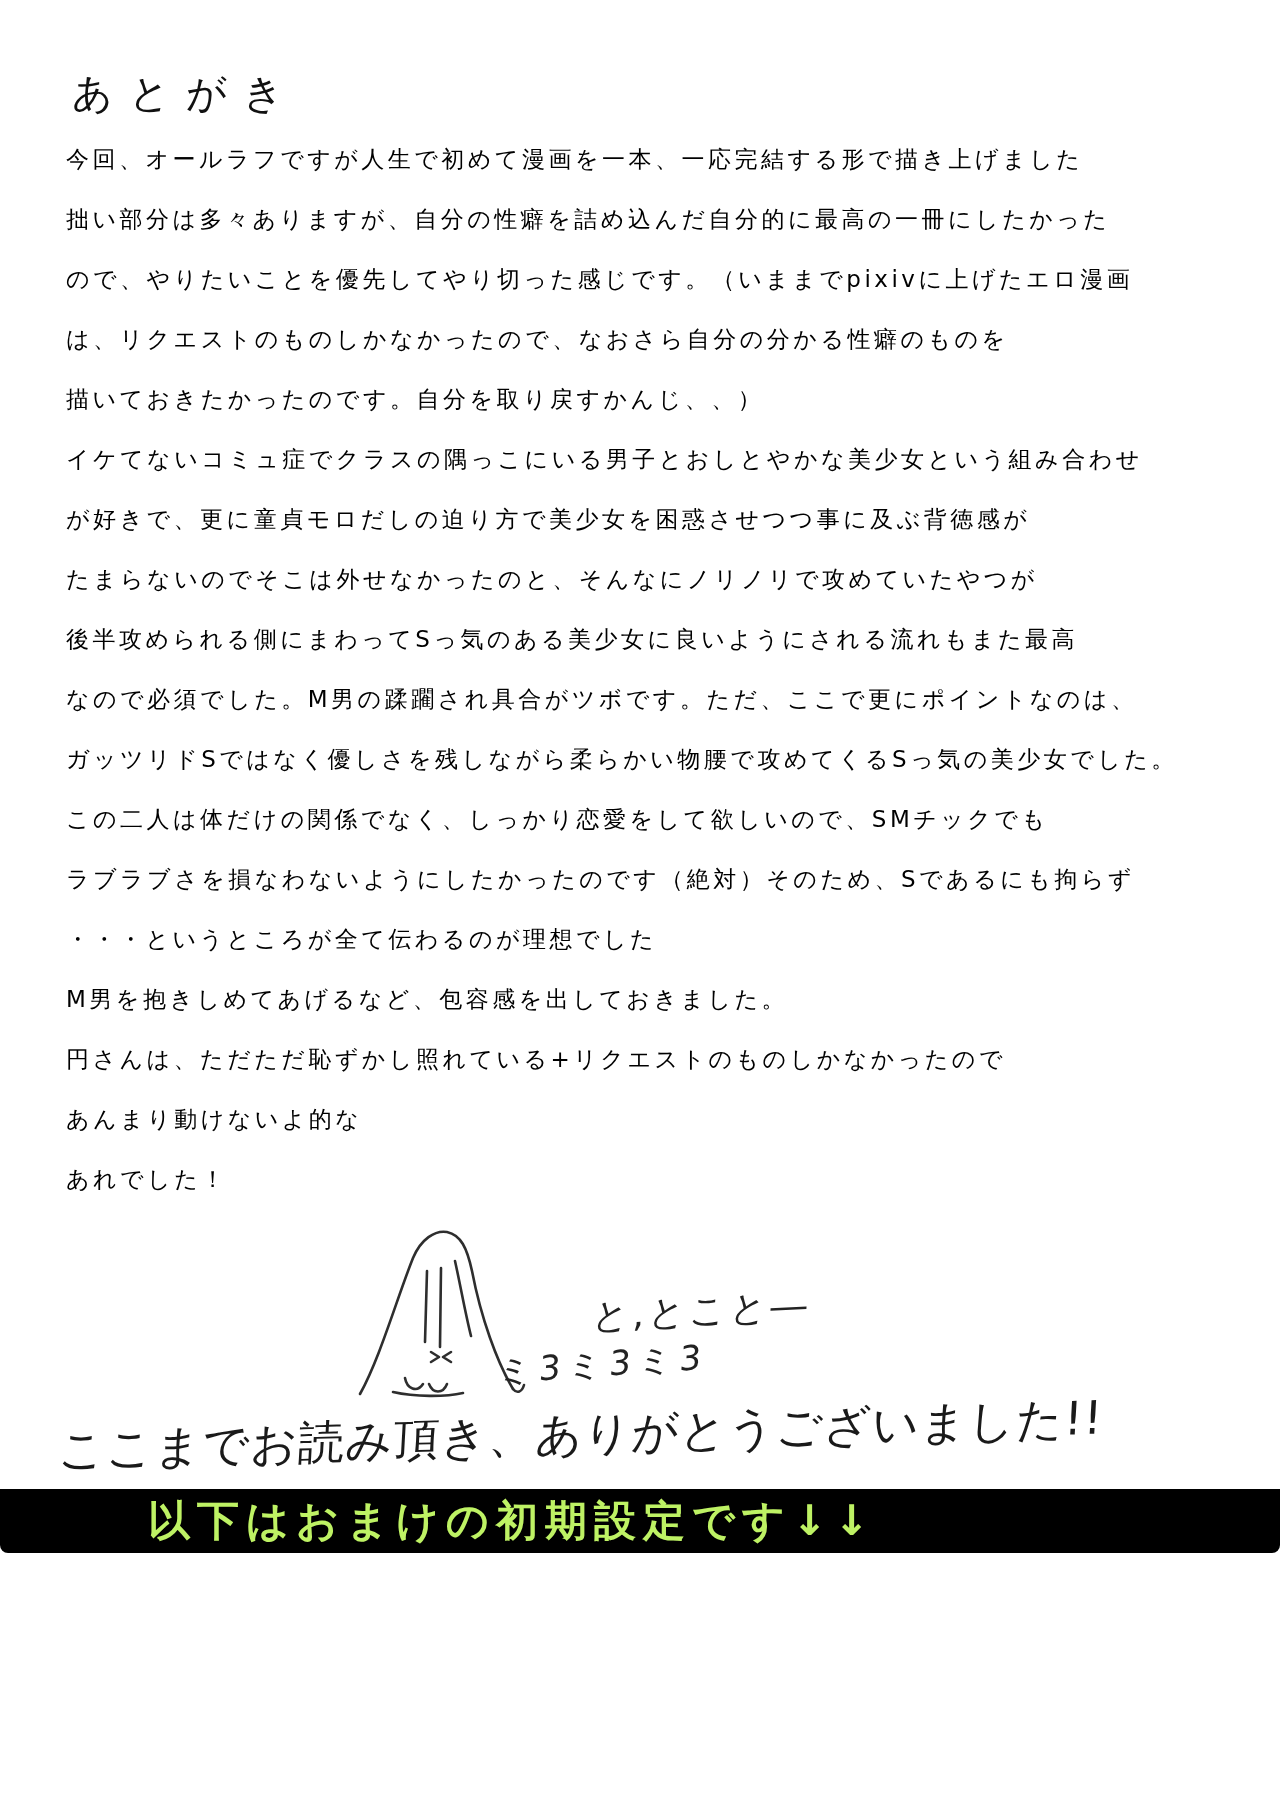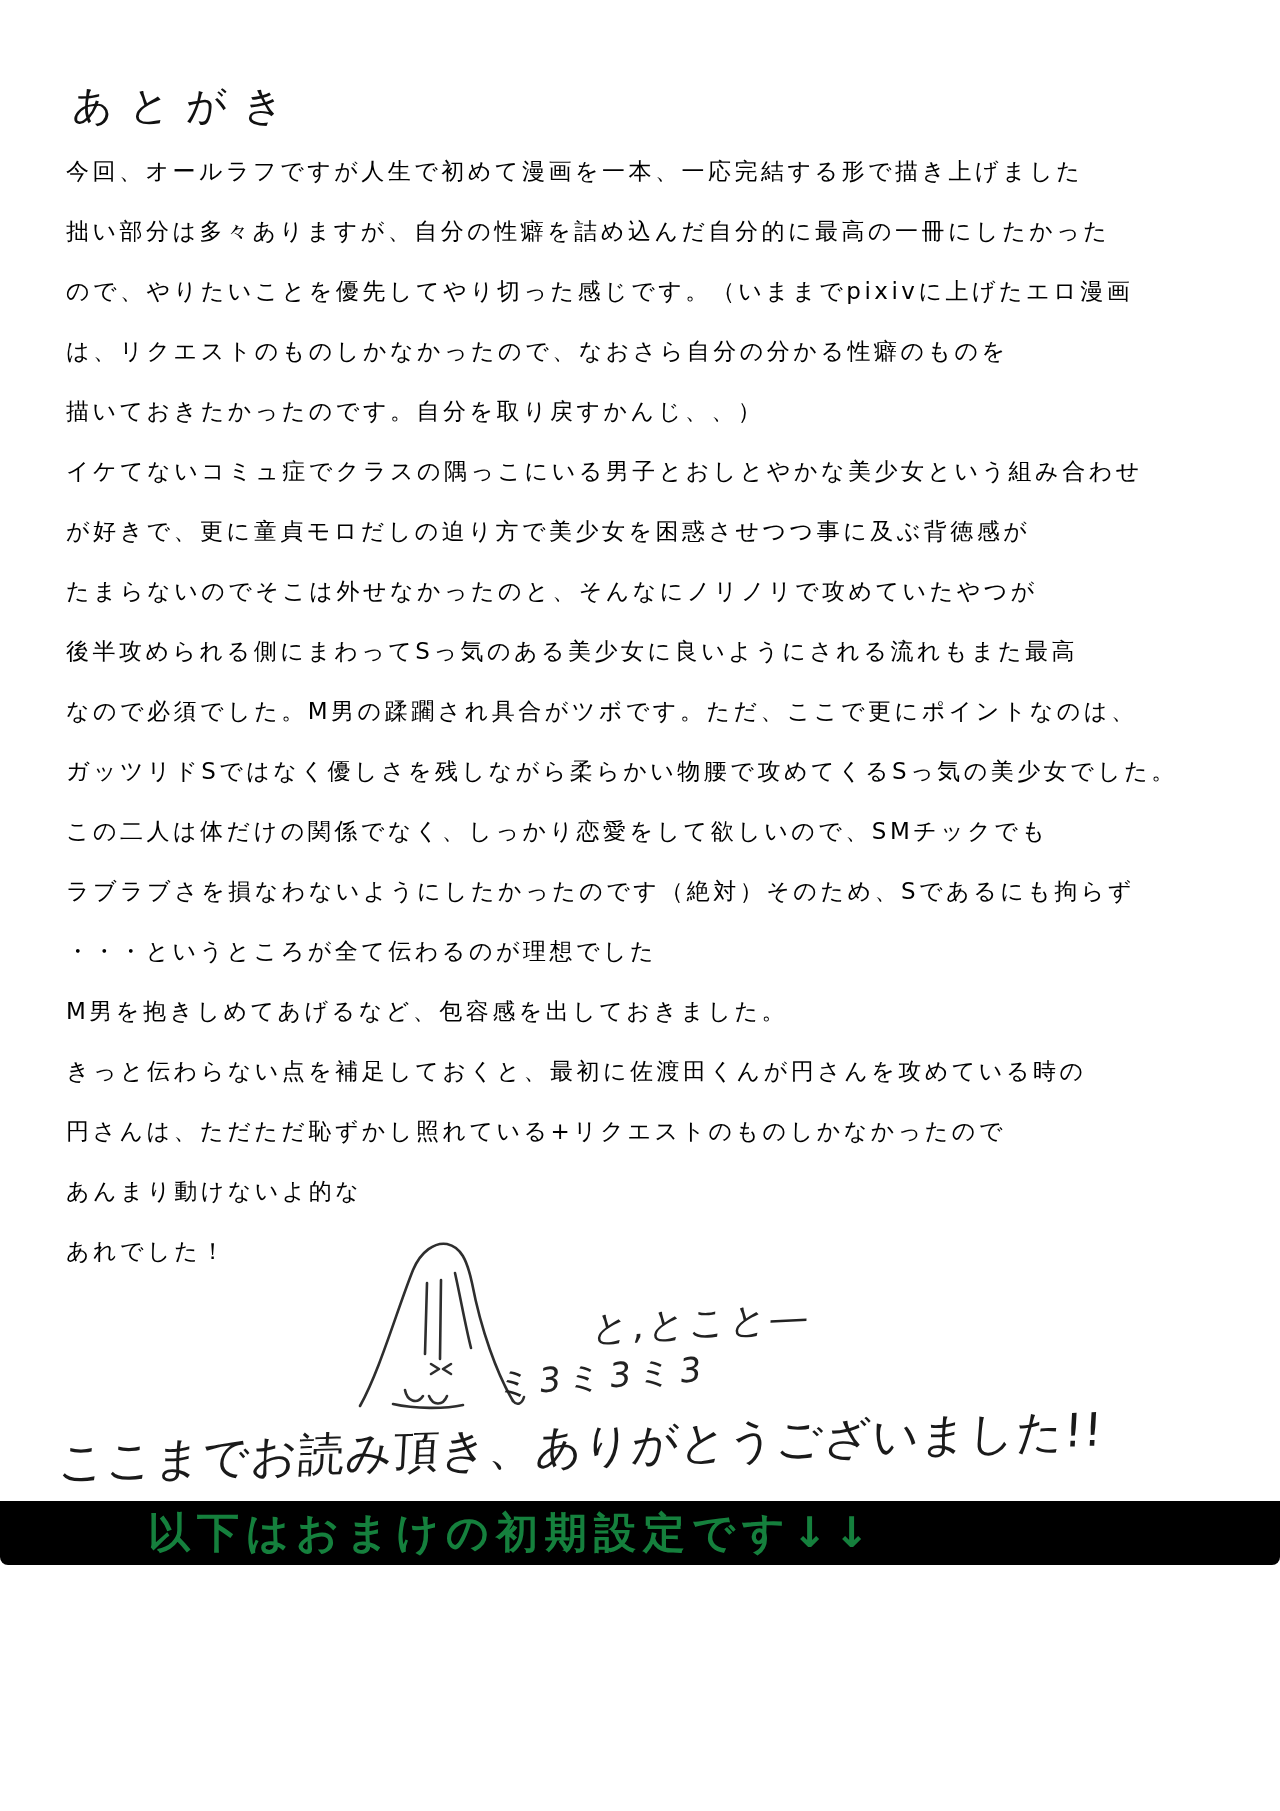--- a/index.html
+++ b/index.html
@@ -4,21 +4,21 @@
 <style>
   html,body{margin:0;padding:0;}
   body{
     font-family:"DejaVu Sans","Liberation Sans",sans-serif;
     background:#ffffff;
   }
   .page{
     position:relative;
     width:1280px;
     height:1549px;
-    margin:16px auto;
+    margin:4px auto;
     background:#ffffff;
     overflow:hidden;
     color:#1c1c1c;
     border-radius:8px;
   }
   .title{
     position:absolute;
     left:72px;
     top:62px;
     font-size:40px;
@@ -114,21 +114,20 @@
     <p>イケてないコミュ症でクラスの隅っこにいる男子とおしとやかな美少女という組み合わせ</p>
     <p>が好きで、更に童貞モロだしの迫り方で美少女を困惑させつつ事に及ぶ背徳感が</p>
     <p>たまらないのでそこは外せなかったのと、そんなにノリノリで攻めていたやつが</p>
     <p>後半攻められる側にまわってSっ気のある美少女に良いようにされる流れもまた最高</p>
     <p>なので必須でした。M男の蹂躙され具合がツボです。ただ、ここで更にポイントなのは、</p>
     <p>ガッツリドSではなく優しさを残しながら柔らかい物腰で攻めてくるSっ気の美少女でした。</p>
     <p>この二人は体だけの関係でなく、しっかり恋愛をして欲しいので、SMチックでも</p>
     <p>ラブラブさを損なわないようにしたかったのです（絶対）そのため、Sであるにも拘らず</p>
     <p>・・・というところが全て伝わるのが理想でした</p>
     <p>M男を抱きしめてあげるなど、包容感を出しておきました。</p>
-    <p>きっと伝わらない点を補足しておくと、最初に佐渡田くんが円さんを攻めている時の</p>
     <p>円さんは、ただただ恥ずかし照れている+リクエストのものしかなかったので</p>
     <p>あんまり動けないよ的な</p>
     <p>あれでした！</p>
   </div>
 
   <div class="doodle">
     <svg viewBox="0 0 215 175" fill="none" stroke="#2e2e2e" stroke-width="2.6" stroke-linecap="round" stroke-linejoin="round">
 
       <path d="M 15 168 C 35 132, 52 72, 68 32 C 76 13, 90 4, 102 6 C 116 9, 122 22, 127 45 C 136 92, 152 136, 168 163"></path>
       <path d="M 168 163 C 172 168, 177 166, 179 159"></path>
@@ -145,16 +144,16 @@
       <path d="M 48 166 C 70 171, 100 171, 118 167"></path>
     </svg>
   </div>
 
   <div class="sfx sfx-run">と,とこと―</div>
   <div class="sfx sfx-dash">ミ3ミ3ミ3</div>
 
   <div class="thanks">ここまでお読み頂き、ありがとうございました!!</div>
 
   <div class="footer-bar" style="background: rgb(0, 0, 0);">
-    <span style="color: #15803d;">以下はおまけの初期設定です↓↓</span>
+    <span style="color: #bef264;">以下はおまけの初期設定です↓↓</span>
   </div>
 
 </div>
 
 </body></html>

